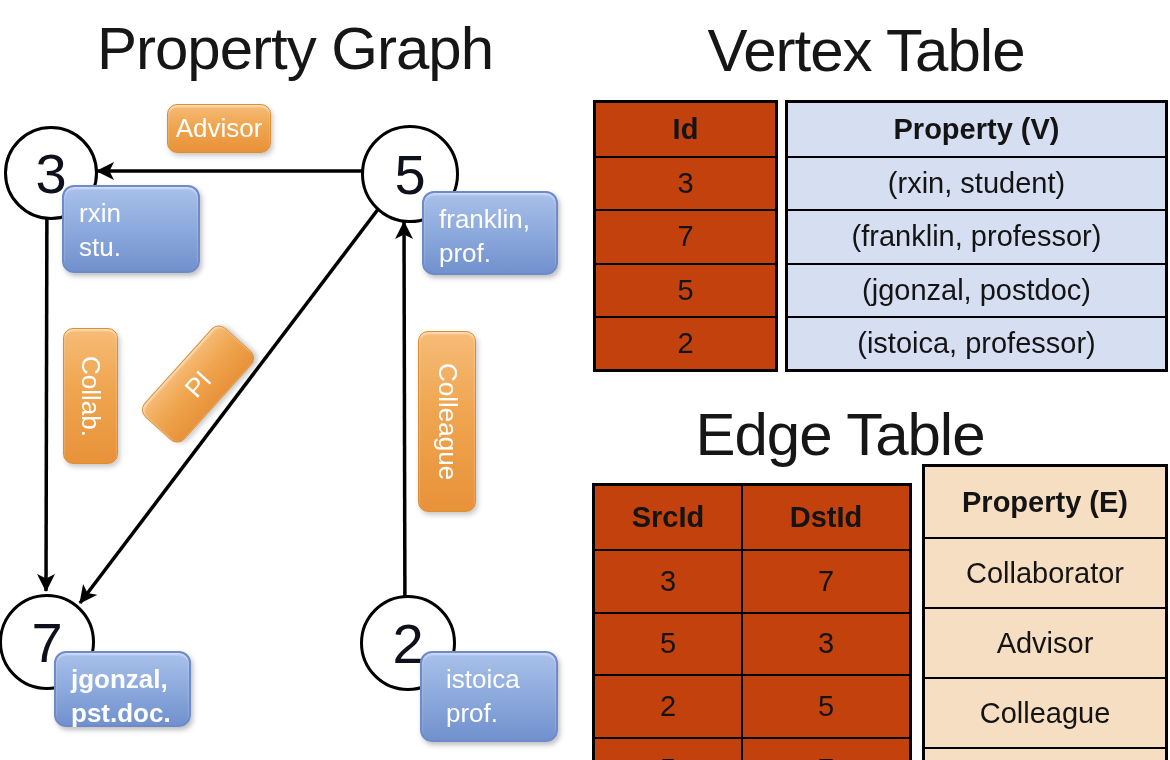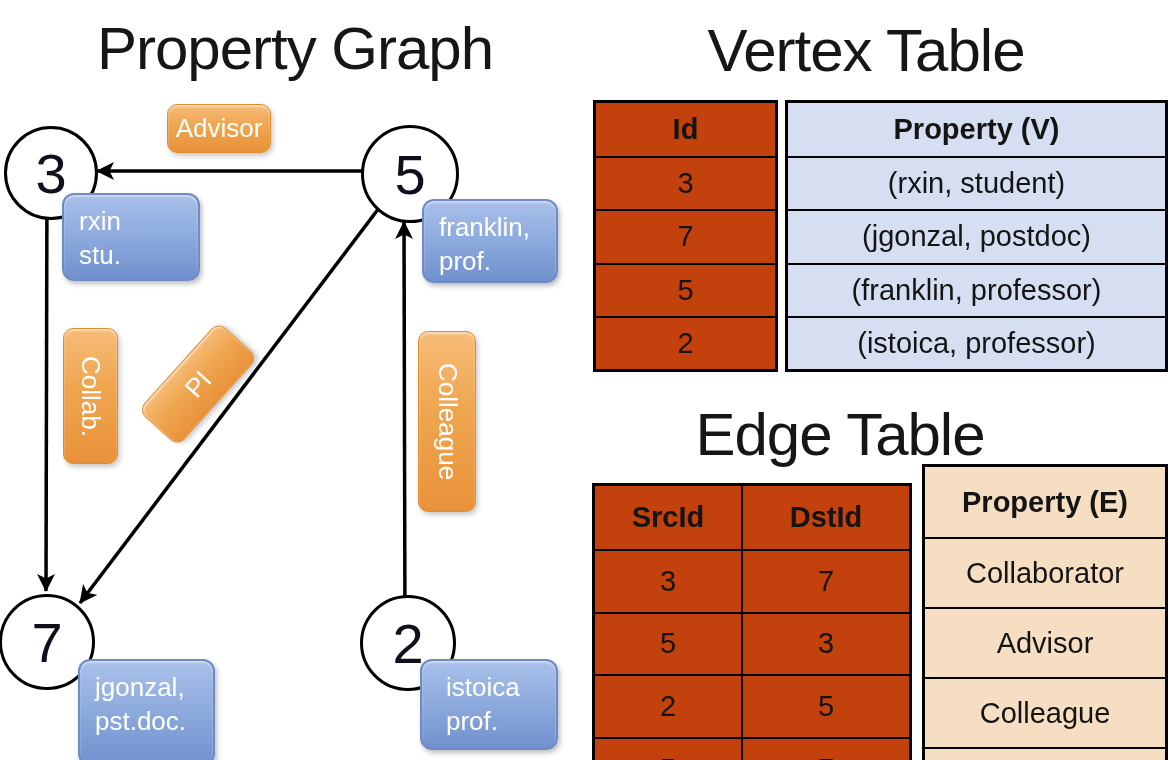--- a/index.html
+++ b/index.html
@@ -16,21 +16,21 @@
   .gnode{
     position:absolute;z-index:3;background:#fff;border:3.5px solid #000;border-radius:50%;
     display:flex;align-items:center;justify-content:center;
     font-size:56px;font-weight:300;color:#10101c;
   }
   .pbox{
     position:absolute;z-index:4;border-radius:12px;color:#fff;
     background:linear-gradient(180deg,#a9c0ea 0%,#8facde 45%,#7191ce 100%);
     border:2px solid #6e8bc8;
     box-shadow:2px 3px 5px rgba(110,110,110,.45), inset 0 2px 2px rgba(255,255,255,.45);
-    font-size:26px;line-height:34px;padding:9px 0 0 15px;box-sizing:border-box;margin-top:8px;
+    font-size:26px;line-height:34px;padding:9px 0 0 15px;box-sizing:border-box;
   }
   .elabel{
     position:absolute;z-index:2;border-radius:10px;color:#fff;
     background:linear-gradient(180deg,#f6bc77 0%,#efa54f 45%,#e8923a 100%);
     border:1.5px solid #db8f33;
     box-shadow:2px 3px 5px rgba(120,120,120,.4), inset 0 2px 2px rgba(255,255,255,.5);
     display:flex;align-items:center;justify-content:center;
     font-size:26px;box-sizing:border-box;
   }
   .vlabel{writing-mode:vertical-rl;}
@@ -96,21 +96,21 @@
   </div>
 
   <div class="pbox" style="left:62px;top:185px;width:138px;height:88px;">
     <div>rxin</div>
     <div>stu.</div>
   </div>
   <div class="pbox" style="left:422px;top:191px;width:136px;height:84px;">
     <div>franklin,</div>
     <div>prof.</div>
   </div>
-  <div class="pbox" style="left:78px;top:651px;width:137px;height:107px;">
+  <div class="pbox" style="left:54px;top:651px;width:137px;height:76px;font-weight:bold;">
     <div>jgonzal,</div>
     <div>pst.doc.</div>
   </div>
   <div class="pbox" style="left:420px;top:651px;width:138px;height:91px;padding-left:24px;">
     <div>istoica</div>
     <div>prof.</div>
   </div>
 
   <div class="title" style="left:586px;top:16px;width:560px;">Vertex Table</div>
 
@@ -118,22 +118,22 @@
     <div class="cell hdr">Id</div>
     <div class="cell bt">3</div>
     <div class="cell bt">7</div>
     <div class="cell bt">5</div>
     <div class="cell bt">2</div>
   </div>
 
   <div class="subtable" style="left:785px;top:100px;width:383px;height:272px;grid-template-rows:repeat(5,1fr);">
     <div class="cell hdr bluefill">Property (V)</div>
     <div class="cell bt bluefill">(rxin, student)</div>
+    <div class="cell bt bluefill">(franklin, professor)</div>
     <div class="cell bt bluefill">(jgonzal, postdoc)</div>
-    <div class="cell bt bluefill">(franklin, professor)</div>
     <div class="cell bt bluefill">(istoica, professor)</div>
   </div>
 
   <div class="title" style="left:560px;top:400px;width:560px;">Edge Table</div>
 
   <div class="subtable" style="left:592px;top:483px;width:320px;height:320px;grid-template-columns:148px 1fr;grid-template-rows:repeat(5,1fr);">
     <div class="cell hdr br">SrcId</div>
     <div class="cell hdr">DstId</div>
     <div class="cell bt br">3</div>
     <div class="cell bt">7</div>

